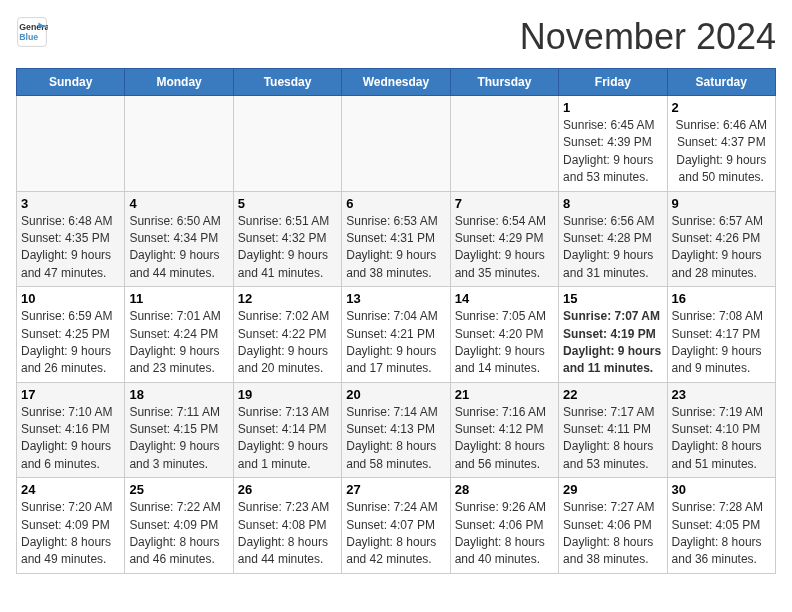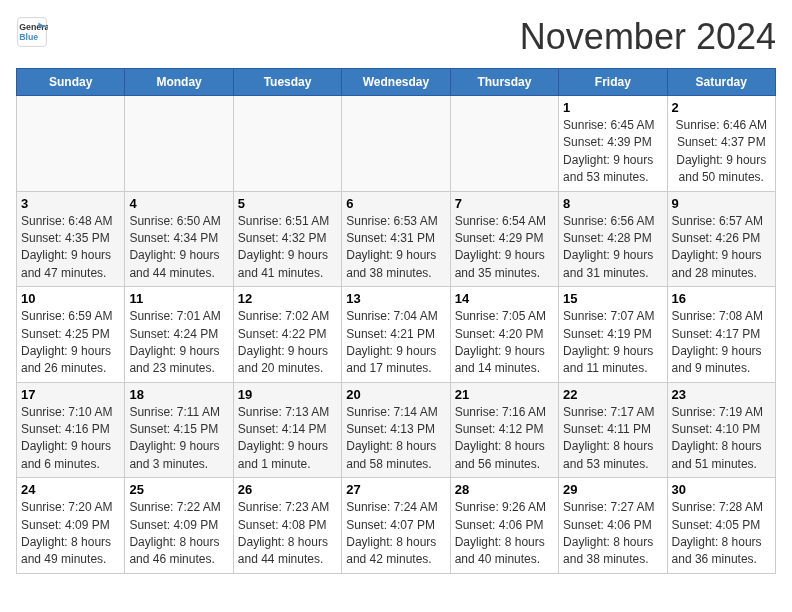--- a/index.html
+++ b/index.html
@@ -221,21 +221,21 @@
         </td>
         <td>
           <div class="day-num">14</div>
           <div class="day-info" style="white-space: pre-line;">Sunrise: 7:05 AM
 Sunset: 4:20 PM
 Daylight: 9 hours
 and 14 minutes.</div>
         </td>
         <td>
           <div class="day-num">15</div>
-          <div class="day-info" style="white-space: pre-line;">Sunrise: 7:07 AM
+          <div class="day-info" style="white-space: pre-line; font-weight: bold;">Sunrise: 7:07 AM
 Sunset: 4:19 PM
 Daylight: 9 hours
 and 11 minutes.</div>
         </td>
         <td>
           <div class="day-num">16</div>
           <div class="day-info" style="white-space: pre-line;">Sunrise: 7:08 AM
 Sunset: 4:17 PM
 Daylight: 9 hours
 and 9 minutes.</div>

